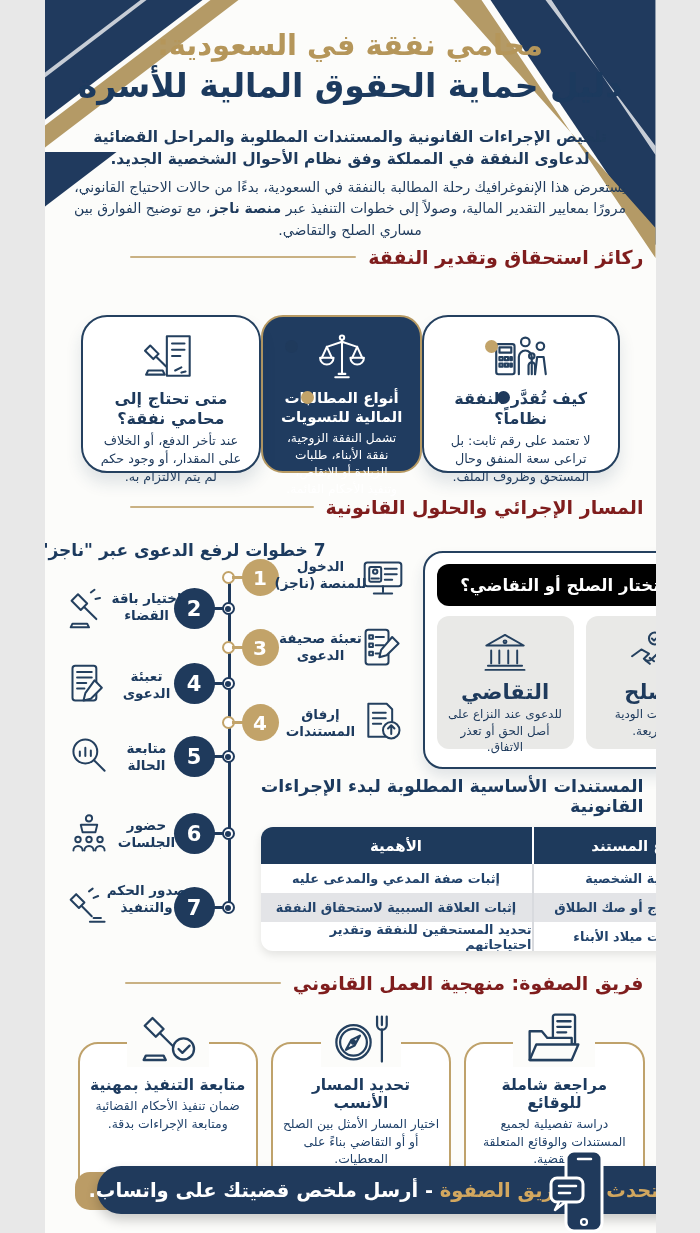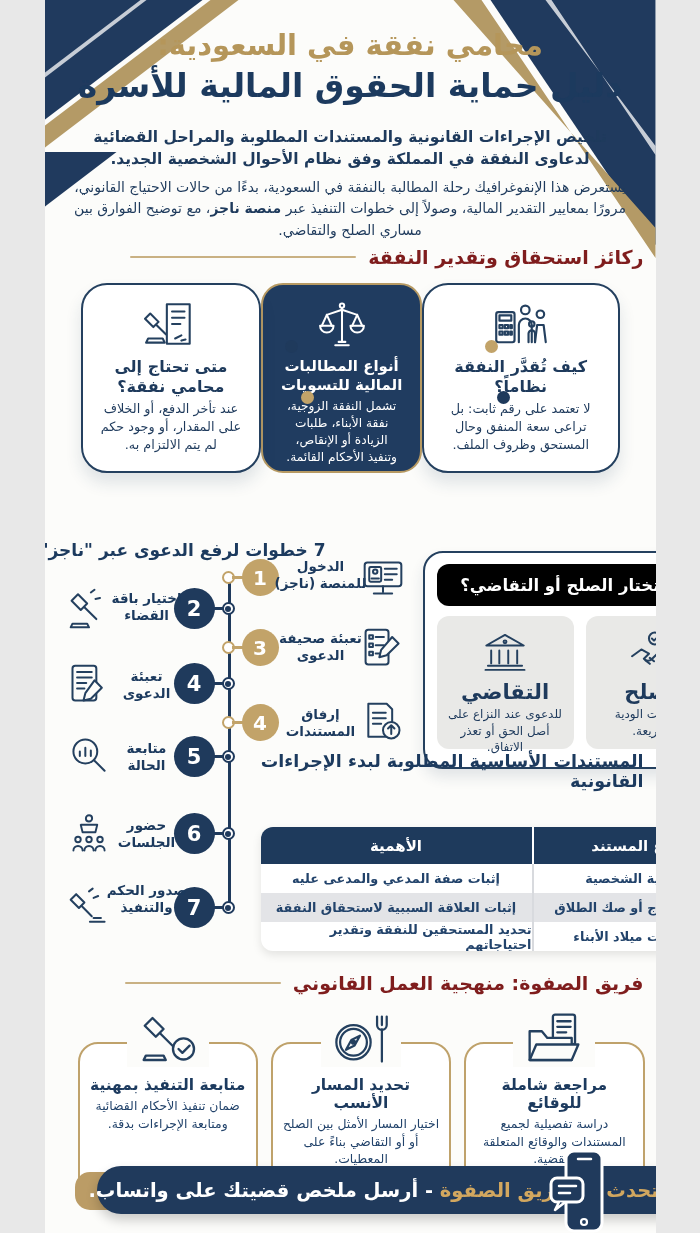--- a/index.html
+++ b/index.html
@@ -34,21 +34,21 @@
   .intro{position:absolute;top:177px;left:20px;right:20px;text-align:center;
     font-size:14px;line-height:1.52;}
   
   .sec-head{position:absolute;display:flex;align-items:center;gap:12px;height:26px;}
   .sec-head h2{margin:0;font-size:19px;font-weight:bold;color:#7f1d1d;white-space:nowrap;}
   .rule{flex:1;height:2px;background:#c9b183;border-radius:2px;}
   .plain-head{position:absolute;font-size:17.5px;font-weight:bold;color:#1c3a5e;text-align:right;}
   
   .pillars{position:absolute;top:283px;left:36px;right:36px;height:190px;
     display:flex;justify-content:space-between;align-items:stretch;}
-  .p-card{border-radius:26px;text-align:center;box-sizing:border-box;padding:12px 17px;}
+  .p-card{border-radius:26px;text-align:center;box-sizing:border-box;padding:12px 17px;margin-top:32px;}
   .p-card.light{background:#fff;border:2.5px solid #24405f;box-shadow:0 10px 16px rgba(30,58,92,.13);}
   .p-card.dark{background:#203c60;border:2.5px solid #b79a63;color:#fff;border-radius:22px;}
   .p-icon{height:56px;display:flex;align-items:center;justify-content:center;}
   .p-title{font-weight:bold;font-size:16px;line-height:1.25;margin-top:4px;}
   .p-body{font-size:12.8px;line-height:1.42;margin-top:3px;}
   .p-card.dark .p-title{font-size:15px;}
   .p-card.dark .p-body{font-size:12.2px;}
   .dot{position:absolute;width:13px;height:13px;border-radius:50%;}
   .dot.navy{background:#1f3a5c;} .dot.gold{background:#c2a369;}
   
@@ -184,20 +184,24 @@
       </div>
       <div class="p-title">متى تحتاج إلى محامي نفقة؟</div>
       <div class="p-body">عند تأخر الدفع، أو الخلاف على المقدار، أو وجود حكم لم يتم الالتزام به.</div>
     </div>
   </div>
   <div class="dot gold" style="left:440px;top:340px;"></div>
   <div class="dot navy" style="left:452px;top:391px;"></div>
   <div class="dot navy" style="left:240px;top:340px;"></div>
   <div class="dot gold" style="left:256px;top:391px;"></div>
 
+  <div class="sec-head" style="top:494px;left:85px;right:12px;">
+    <h2>المسار الإجرائي والحلول القانونية</h2>
+    <div class="rule"></div>
+  </div>
 
   <div class="steps-title" style="left:30px;right:330px;">7 خطوات لرفع الدعوى عبر "ناجز"</div>
 
   <div class="tl-axis"></div>
 
   <div class="num-circle gold" style="left:197px;top:559px;">1</div>
   <div class="donut gold" style="left:177px;top:571px;"></div>
   <div class="conn gold" style="left:187px;top:576px;width:12px;"></div>
   <div class="step-label" style="left:230px;top:558px;width:92px;">الدخول للمنصة (ناجز)</div>
   <div class="step-icon" style="left:316px;top:556px;">
@@ -327,21 +331,21 @@
             <path d="M15 26v16M25 26v16M36 26v16M47 26v16"></path>
             <path d="M11 45h42M8 50h48"></path>
           </svg>
         </div>
         <div class="o-title">التقاضي</div>
         <div class="o-body">للدعوى عند النزاع على أصل الحق أو تعذر الاتفاق.</div>
       </div>
     </div>
   </div>
 
-  <div class="plain-head" style="top:751px;right:12px;left:200px;">المستندات الأساسية المطلوبة لبدء الإجراءات القانونية</div>
+  <div class="plain-head" style="top:776px;right:12px;left:200px;">المستندات الأساسية المطلوبة لبدء الإجراءات القانونية</div>
 
   <div class="doc-table">
     <div class="t-row head">
       <div class="t-cell t-doc">نوع المستند</div>
       <div class="t-cell t-imp">الأهمية</div>
     </div>
     <div class="t-row body">
       <div class="t-cell t-doc">الهوية الشخصية</div>
       <div class="t-cell t-imp">إثبات صفة المدعي والمدعى عليه</div>
     </div>

